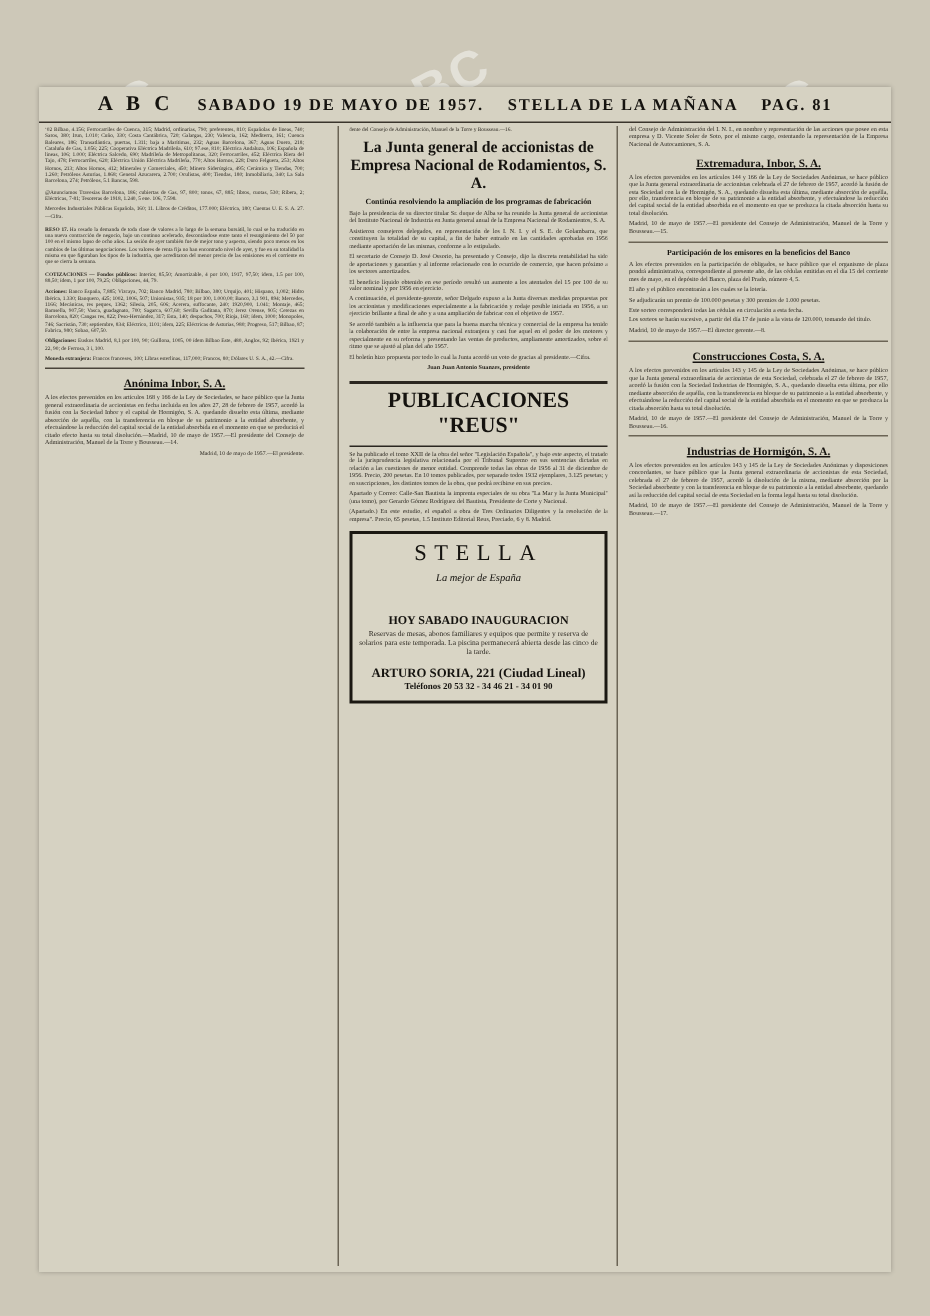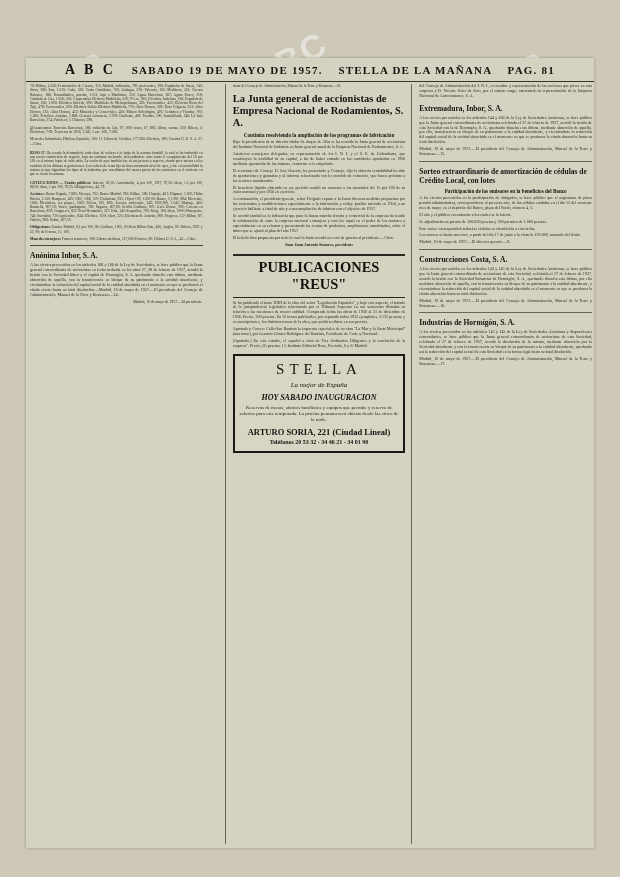--- a/index.html
+++ b/index.html
@@ -64,27 +64,27 @@
     text-align:justify;
     font-family:"Liberation Serif", serif;
     word-spacing:0px;
     letter-spacing:0px;
     overflow:hidden;
   }
   .micro.s2{font-size:4.1px;line-height:4.9px;}
   .hd{
     font-size:10.5px;
     font-weight:bold;
-    text-align:left;
+    text-align:center;
     line-height:12px;
     color:#15130f;
     margin:5px 0 3px 0;
     font-family:"Liberation Serif", serif;
   }
-  .hd.xs{font-size:7.5px;line-height:9px;}
+  .hd.xs{font-size:7.5px;line-height:9px;text-decoration:underline;}
   .sub{
     font-size:5.2px;
     font-weight:bold;
     text-align:center;
     margin:2px 0 2px 0;
     color:#15130f;
   }
   .rule{
     border:0;border-top:1px solid #4a443a;
     margin:4px 0 4px 0;
@@ -117,21 +117,21 @@
   .ad-stella .club{
     font-size:30px;line-height:31px;font-weight:bold;
     letter-spacing:0px;color:#100e0a;
     font-family:"Liberation Sans", sans-serif;
     margin-top:1px;
   }
   .ad-stella .lamejor{
     font-size:7px;font-style:italic;margin-top:3px;color:#15130f;
   }
   .ad-stella .hoy{
-    font-size:8px;font-weight:bold;margin-top:4px;color:#15130f;font-style:italic;
+    font-size:8px;font-weight:bold;margin-top:20px;color:#15130f;
   }
   .ad-stella .dirline{
     font-size:5px;margin-top:3px;line-height:6px;color:#2b2720;
   }
   .ad-stella .arturo{
     font-size:8.5px;font-weight:bold;margin-top:4px;color:#15130f;
   }
   .ad-stella .tel{
     font-size:6px;margin-top:2px;color:#15130f;font-weight:bold;
   }
@@ -241,21 +241,20 @@
 
     <div class="col c3">
       <div class="micro s2">del Consejo de Administración del I. N. I., en nombre y representación de las acciones que posee en esta empresa y D. Vicente Soler de Soto, por el mismo cargo, ostentando la representación de la Empresa Nacional de Autocamiones, S. A.</div>
 
       <div class="hd xs">Extremadura, Inbor, S. A.</div>
       <div class="micro s2">A los efectos prevenidos en los artículos 144 y 166 de la Ley de Sociedades Anónimas, se hace público que la Junta general extraordinaria de accionistas celebrada el 27 de febrero de 1957, acordó la fusión de esta Sociedad con la de Hormigón, S. A., quedando disuelta esta última, mediante absorción de aquélla, por ello, transferencia en bloque de su patrimonio a la entidad absorbente, y efectuándose la reducción del capital social de la entidad absorbida en el momento en que se produzca la citada absorción hasta su total disolución.</div>
       <div class="micro s2" style="margin-top:2px;">Madrid, 10 de mayo de 1957.—El presidente del Consejo de Administración, Manuel de la Torre y Bousseau.—15.</div>
 
       <hr class="rule thin">
 
-      <div class="hd xs">Sorteo extraordinario de amortización de cédulas de Crédito Local, con lotes</div>
       <div class="sub">Participación de los emisores en la beneficios del Banco</div>
       <div class="micro s2">A los efectos prevenidos en la participación de obligados, se hace público que el organismo de plaza pondrá administrativa, correspondiente al presente año, de las cédulas emitidas en el día 15 del corriente mes de mayo, en el depósito del Banco, plaza del Prado, número 4, 5.</div>
       <div class="micro s2" style="margin-top:2px;">El año y el público encontrarán a los cuales se la lotería.</div>
       <div class="micro s2" style="margin-top:2px;">Se adjudicarán un premio de 100.000 pesetas y 300 premios de 1.000 pesetas.</div>
       <div class="micro s2" style="margin-top:2px;">Este sorteo corresponderá todas las cédulas en circulación a esta fecha.</div>
       <div class="micro s2" style="margin-top:2px;">Los sorteos se harán sucesivo, a partir del día 17 de junio a la vista de 120.000, tomando del título.</div>
       <div class="micro s2" style="margin-top:2px;">Madrid, 10 de mayo de 1957.—El director gerente.—8.</div>
 
       <hr class="rule thin">
 

